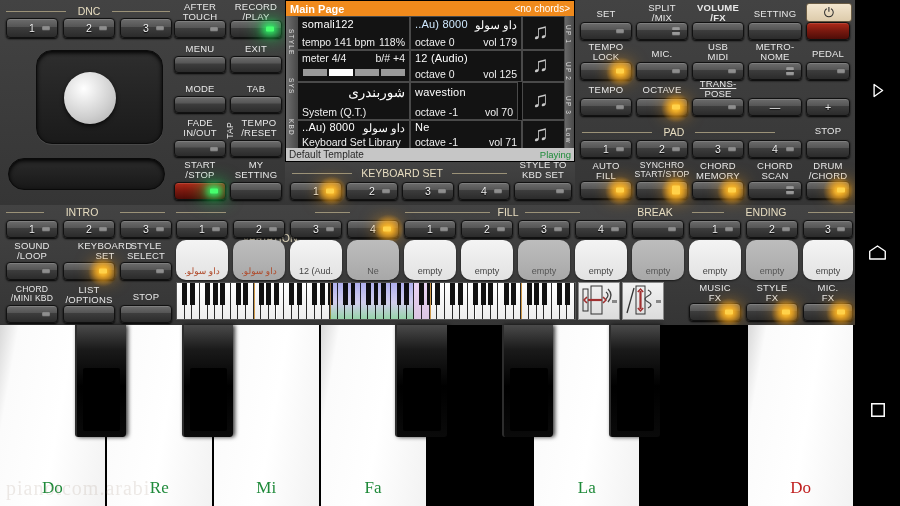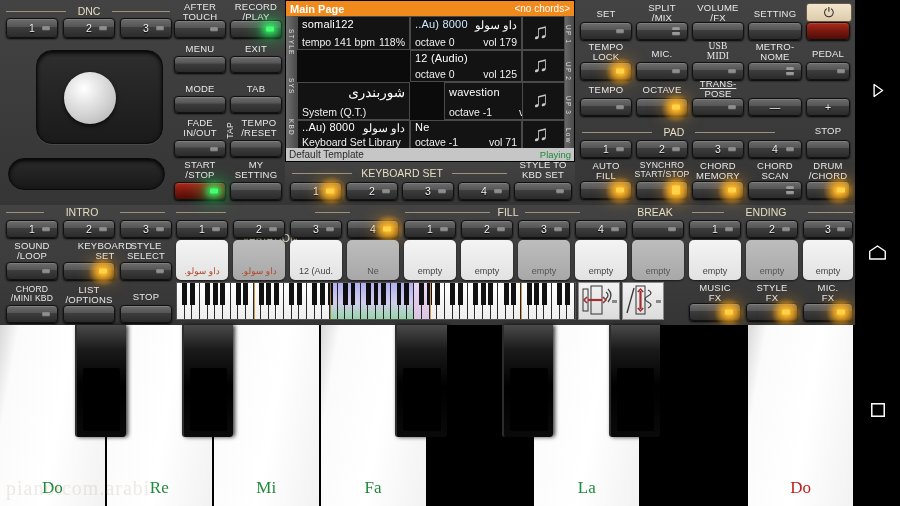--- a/index.html
+++ b/index.html
@@ -63,21 +63,21 @@
   .wheelbox{position:absolute;border-radius:16px;background:linear-gradient(#2e2e2e,#1a1a1a);
      border:1px solid #0b0b0b;box-shadow:0 2px 4px #000 inset,0 1px 0 rgba(255,255,255,.08);}
   .wheelknob{position:absolute;border-radius:50%;background:radial-gradient(circle at 38% 32%,#fff,#cfcfcf 60%,#a9a9a9);
      box-shadow:0 2px 4px rgba(0,0,0,.7);}
   .ribbon{position:absolute;border-radius:22px;background:linear-gradient(#2b2b2b,#181818);
      border:1px solid #0a0a0a;box-shadow:0 2px 4px #000 inset;}
   .rule{position:absolute;height:1px;background:#9b9278;}
   .secttxt{position:absolute;color:#e6dcc0;font-size:10.5px;text-align:center;}
 
   
-  .pad{position:absolute;border-radius:5px;display:flex;align-items:flex-end;justify-content:center;
+  .pad{position:absolute;border-radius:10px;display:flex;align-items:flex-end;justify-content:center;
      font-size:9px;color:#444;padding-bottom:4px;box-sizing:border-box;
      box-shadow:0 1px 2px rgba(0,0,0,.6);}
   .pad.w{background:linear-gradient(#f4f4f4,#e2e2e2);}
   .pad.g{background:linear-gradient(#bdbdbd,#a8a8a8);color:#555;}
   .pad.rtl{color:#b04a2a;direction:rtl;}
 
   
   #minikbd{position:absolute;background:#fff;border:1px solid #555;box-sizing:border-box;overflow:hidden;}
   #minikbd .wk{position:absolute;top:0;bottom:0;background:linear-gradient(#fff,#ededed);
      border-right:1px solid #2a2a2a;box-sizing:border-box;}
@@ -206,20 +206,30 @@
       </div>
     <div class="side-rail" style="right:0;top:121px;height:28px;">
       <span>Low</span>
       </div>
 
     <div class="cell" style="left:11px;top:15px;width:113px;height:34px;">
       <span class="big">somali122</span>
       <span class="l2">tempo 141 bpm</span>
       <span class="r2">118%</span>
     </div>
+    <div class="cell" style="left:11px;top:49px;width:113px;height:32px;">
+      <span class="l2" style="top:1px;bottom:auto;">meter 4/4</span>
+      <span class="r2" style="top:1px;bottom:auto;">b/# +4</span>
+      <span class="meter" style="left:5px;bottom:5px;">
+        <i></i>
+          <i class="hi"></i>
+          <i></i>
+          <i></i>
+      </span>
+    </div>
     <div class="cell" style="left:11px;top:81px;width:113px;height:38px;">
       <span class="bigR" style="direction:rtl;top:1px;">شوربندری</span>
       <span class="l2">System (Q.T.)</span>
     </div>
     <div class="cell" style="left:11px;top:119px;width:113px;height:30px;">
       <span class="big" style="top:0;">..Au) 8000</span>
       <span class="bigR" style="direction:rtl;top:0;font-size:11.5px;">داو سولو</span>
       <span class="l2">Keyboard Set Library</span>
     </div>
 
@@ -227,21 +237,21 @@
       <span class="big" style="color:#cfe9ff;">..Au) 8000</span>
       <span class="bigR" style="direction:rtl;font-size:11.5px;">داو سولو</span>
       <span class="l2">octave  0</span>
       <span class="r2">vol 179</span>
     </div>
     <div class="cell" style="left:124px;top:49px;width:112px;height:32px;">
       <span class="big">12 (Audio)</span>
       <span class="l2">octave  0</span>
       <span class="r2">vol 125</span>
     </div>
-    <div class="cell" style="left:124px;top:81px;width:108px;height:38px;margin-left:34px;">
+    <div class="cell" style="left:124px;top:81px;width:108px;height:38px;">
       <span class="big" style="top:3px;">wavestion</span>
       <span class="l2">octave -1</span>
       <span class="r2">vol 70</span>
     </div>
     <div class="cell" style="left:124px;top:119px;width:112px;height:30px;">
       <span class="big" style="top:0;">Ne</span>
       <span class="l2">octave -1</span>
       <span class="r2">vol 71</span>
     </div>
 
@@ -266,41 +276,41 @@
 
   <div class="lbl" style="left:580px;top:9px;width:52px;">SET</div>
   <div class="btn" style="left:580px;top:22px;width:52px;height:18px;">
       <span class="led"></span>
     </div>
   <div class="lbl" style="left:636px;top:3px;width:52px;">SPLIT
 /MIX</div>
   <div class="btn" style="left:636px;top:22px;width:52px;height:18px;">
       <span class="led dbl"></span>
     </div>
-  <div class="lbl" style="left:692px;top:3px;width:52px;">VOLUME
+  <div class="lbl" style="left:692px;top:3px;width:52px;font-weight:bold;">VOLUME
 /FX</div>
   <div class="btn" style="left:692px;top:22px;width:52px;height:18px;"></div>
   <div class="lbl" style="left:748px;top:9px;width:54px;">SETTING</div>
   <div class="btn" style="left:748px;top:22px;width:54px;height:18px;"></div>
   <div class="powerbtn" style="left:806px;top:3px;width:44px;height:17px;">
     <span>⏻</span>
     </div>
   <div class="btn red" style="left:806px;top:22px;width:44px;height:18px;"></div>
 
   <div class="lbl" style="left:580px;top:42px;width:52px;">TEMPO
 LOCK</div>
   <div class="btn" style="left:580px;top:62px;width:52px;height:18px;">
     <span class="flare" style="right:-7px;top:-8px;"></span>
     <span class="led on"></span>
     </div>
   <div class="lbl" style="left:636px;top:49px;width:52px;">MIC.</div>
   <div class="btn" style="left:636px;top:62px;width:52px;height:18px;">
       <span class="led"></span>
     </div>
-  <div class="lbl" style="left:692px;top:42px;width:52px;font-family:Liberation Serif, serif;">USB
+  <div class="lbl" style="left:692px;top:42px;width:52px;">USB
 MIDI</div>
   <div class="btn" style="left:692px;top:62px;width:52px;height:18px;">
       <span class="led"></span>
     </div>
   <div class="lbl" style="left:748px;top:42px;width:54px;">METRO-
 NOME</div>
   <div class="btn" style="left:748px;top:62px;width:54px;height:18px;">
       <span class="led dbl"></span>
     </div>
   <div class="lbl" style="left:806px;top:49px;width:44px;">PEDAL</div>

